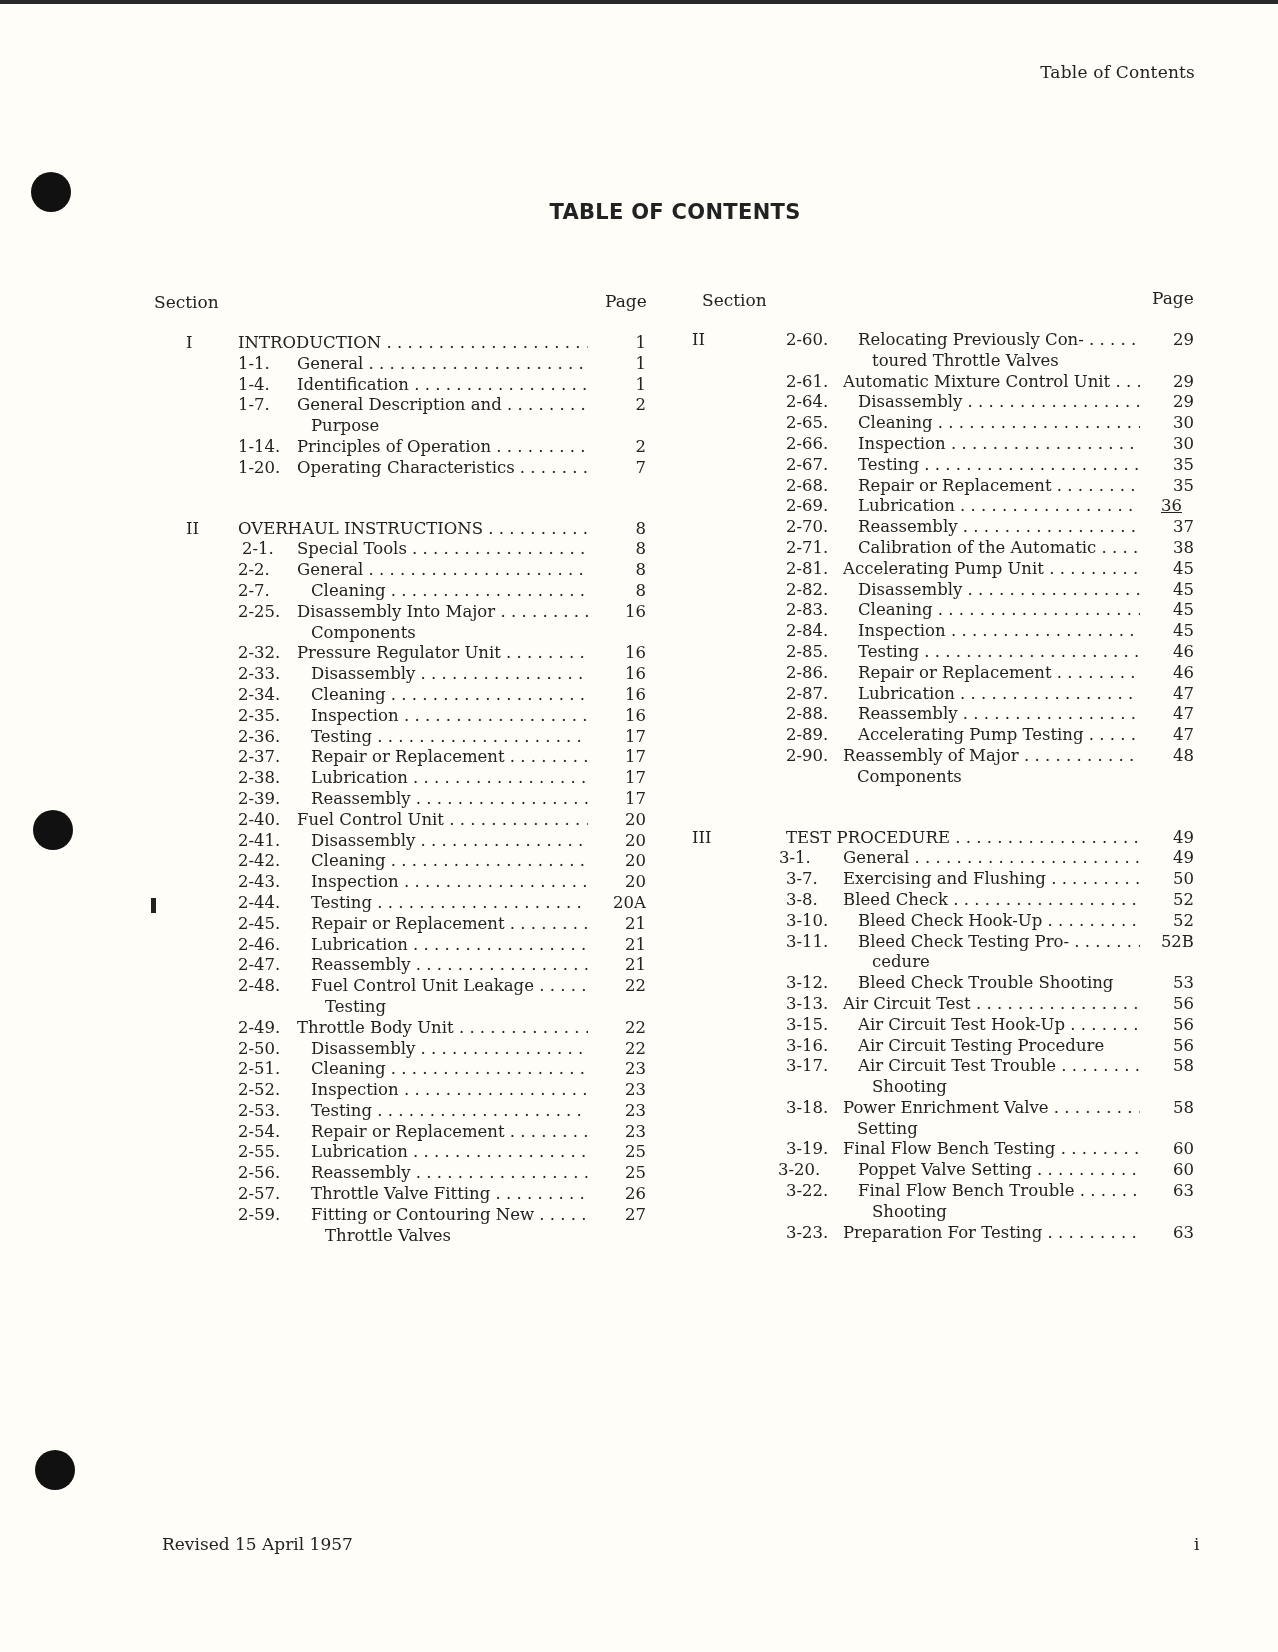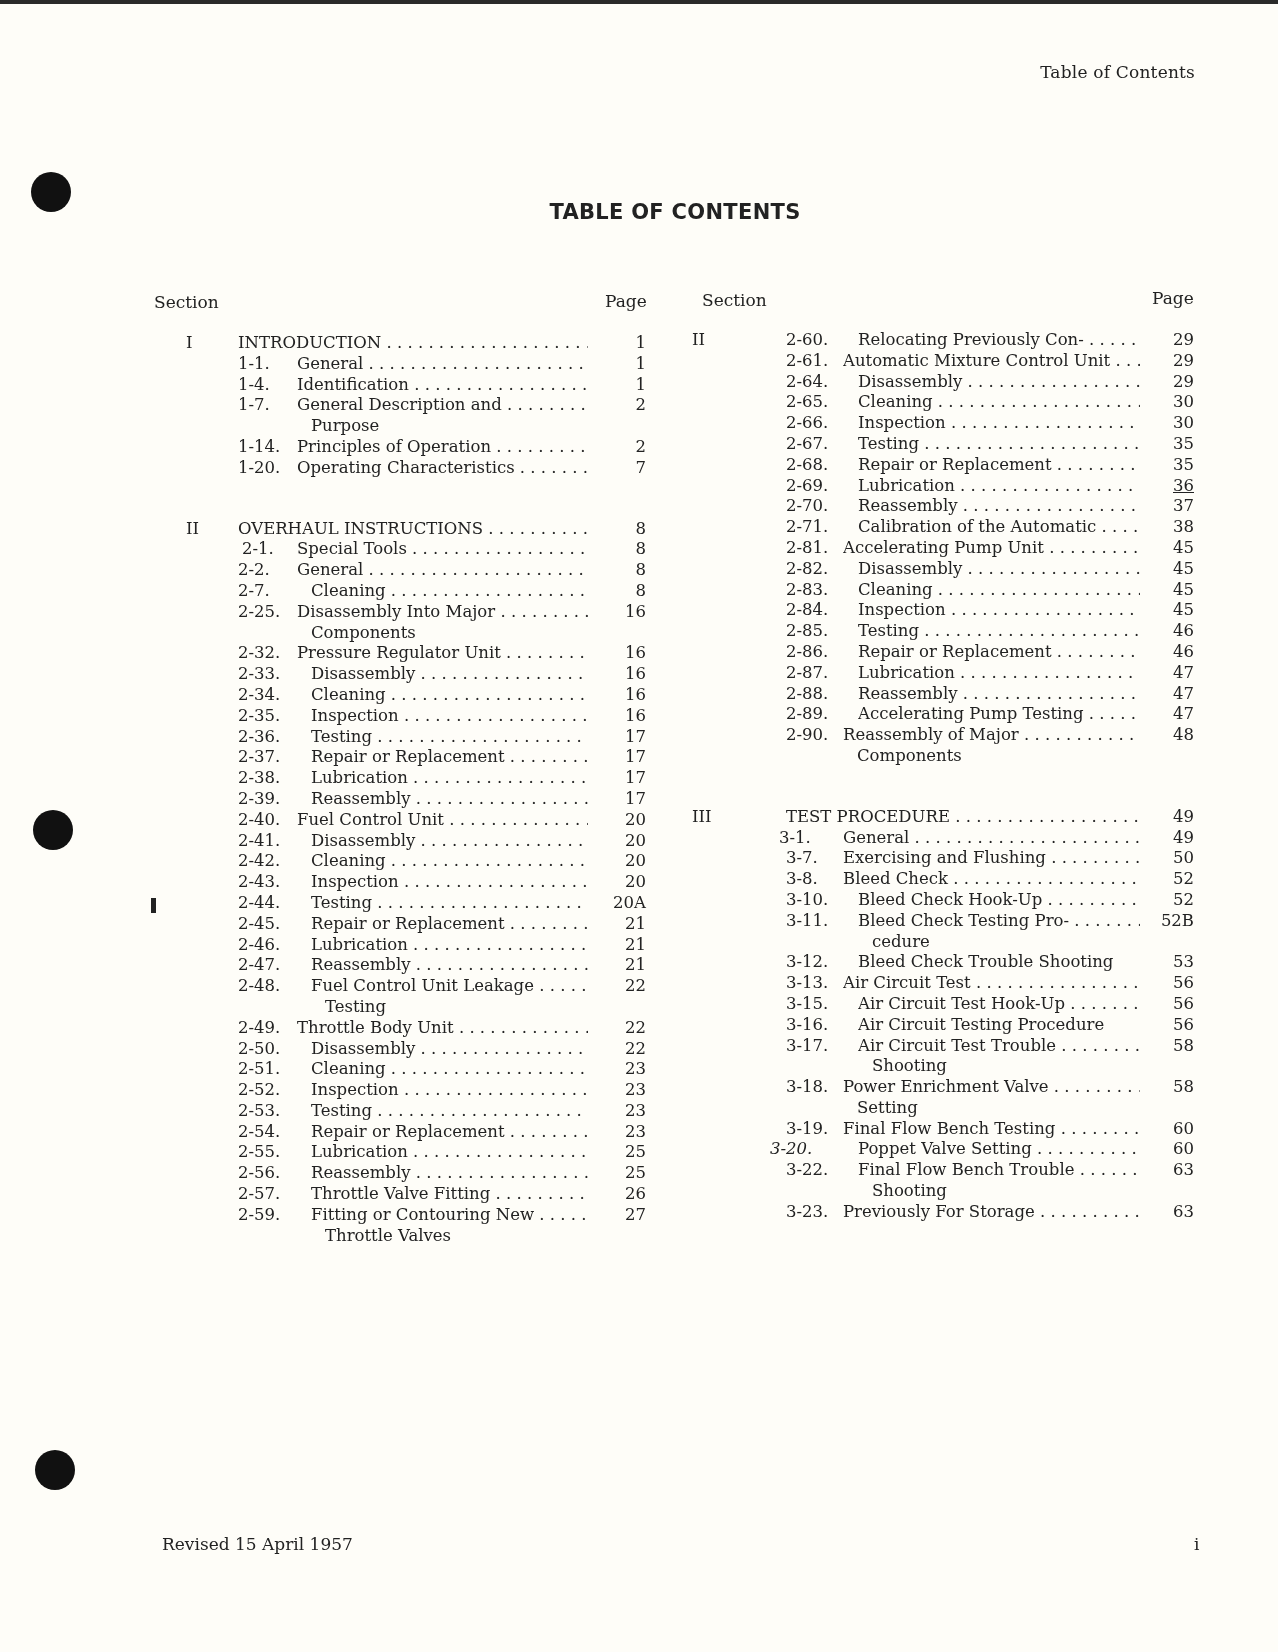--- a/index.html
+++ b/index.html
@@ -251,20 +251,23 @@
     </div>
   </div>
 <div class="col" id="rightcol" style="left:732px;width:464px;top:330px;">
     <div class="row">
       <span class="sec" style="left: -40px;">II</span>
       <span class="num" style="left: 54px;">2-60.</span>
       <span class="ttl" style="left: 126px; width: 282px;"><span>Relocating Previously Con-</span><span> . . . . . . . . . . . . . . . . . . . . . . . . . . . . . .</span></span>
       <span class="pg" style="left: 420px; width: 42px;">29</span>
     </div>
     <div class="row">
+      <span class="cont" style="left: 140px;">toured Throttle Valves</span>
+    </div>
+    <div class="row">
       <span class="num" style="left: 54px;">2-61.</span>
       <span class="ttl" style="left: 111px; width: 297px;"><span>Automatic Mixture Control Unit</span><span> . . . . . . . . . . . . . . . . . . . . . . . . . . . . . .</span></span>
       <span class="pg" style="left: 420px; width: 42px;">29</span>
     </div>
     <div class="row">
       <span class="num" style="left: 54px;">2-64.</span>
       <span class="ttl" style="left: 126px; width: 282px;"><span>Disassembly</span><span> . . . . . . . . . . . . . . . . . . . . . . . . . . . . . .</span></span>
       <span class="pg" style="left: 420px; width: 42px;">29</span>
     </div>
     <div class="row">
@@ -283,21 +286,21 @@
       <span class="pg" style="left: 420px; width: 42px;">35</span>
     </div>
     <div class="row">
       <span class="num" style="left: 54px;">2-68.</span>
       <span class="ttl" style="left: 126px; width: 282px;"><span>Repair or Replacement</span><span> . . . . . . . . . . . . . . . . . . . . . . . . . . . . . .</span></span>
       <span class="pg" style="left: 420px; width: 42px;">35</span>
     </div>
     <div class="row">
       <span class="num" style="left: 54px;">2-69.</span>
       <span class="ttl" style="left: 126px; width: 282px;"><span>Lubrication</span><span> . . . . . . . . . . . . . . . . . . . . . . . . . . . . . .</span></span>
-      <span class="pg" style="left: 420px; width: 42px; text-decoration: underline;">36</span>
+      <span class="pg" style="left: 408px; width: 42px; text-decoration: underline;">36</span>
     </div>
     <div class="row">
       <span class="num" style="left: 54px;">2-70.</span>
       <span class="ttl" style="left: 126px; width: 282px;"><span>Reassembly</span><span> . . . . . . . . . . . . . . . . . . . . . . . . . . . . . .</span></span>
       <span class="pg" style="left: 420px; width: 42px;">37</span>
     </div>
     <div class="row">
       <span class="num" style="left: 54px;">2-71.</span>
       <span class="ttl" style="left: 126px; width: 282px;"><span>Calibration of the Automatic</span><span> . . . . . . . . . . . . . . . . . . . . . . . . . . . . . .</span></span>
       <span class="pg" style="left: 420px; width: 42px;">38</span>
@@ -423,33 +426,33 @@
     </div>
     <div class="row">
       <span class="cont" style="left: 125px;">Setting</span>
     </div>
     <div class="row">
       <span class="num" style="left: 54px;">3-19.</span>
       <span class="ttl" style="left: 111px; width: 297px;"><span>Final Flow Bench Testing</span><span> . . . . . . . . . . . . . . . . . . . . . . . . . . . . . .</span></span>
       <span class="pg" style="left: 420px; width: 42px;">60</span>
     </div>
     <div class="row">
-      <span class="num" style="left: 38px; font-style: italic;">3-20.</span>
+      <span class="num" style="left: 46px;">3-20.</span>
       <span class="ttl" style="left: 126px; width: 282px;"><span>Poppet Valve Setting</span><span> . . . . . . . . . . . . . . . . . . . . . . . . . . . . . .</span></span>
       <span class="pg" style="left: 420px; width: 42px;">60</span>
     </div>
     <div class="row">
       <span class="num" style="left: 54px;">3-22.</span>
       <span class="ttl" style="left: 126px; width: 282px;"><span>Final Flow Bench Trouble</span><span> . . . . . . . . . . . . . . . . . . . . . . . . . . . . . .</span></span>
       <span class="pg" style="left: 420px; width: 42px;">63</span>
     </div>
     <div class="row">
       <span class="cont" style="left: 140px;">Shooting</span>
     </div>
     <div class="row">
       <span class="num" style="left: 54px;">3-23.</span>
-      <span class="ttl" style="left: 111px; width: 297px;"><span>Previously For Storage</span><span> . . . . . . . . . . . . . . . . . . . . . . . . . . . . . .</span></span>
+      <span class="ttl" style="left: 111px; width: 297px;"><span>Preparation For Testing</span><span> . . . . . . . . . . . . . . . . . . . . . . . . . . . . . .</span></span>
       <span class="pg" style="left: 420px; width: 42px;">63</span>
     </div>
   </div>
 
 <div class="footer" style="left:162px;">Revised 15 April 1957</div>
 <div class="footer" style="left:1194px;">i</div>
 
 </body></html>

